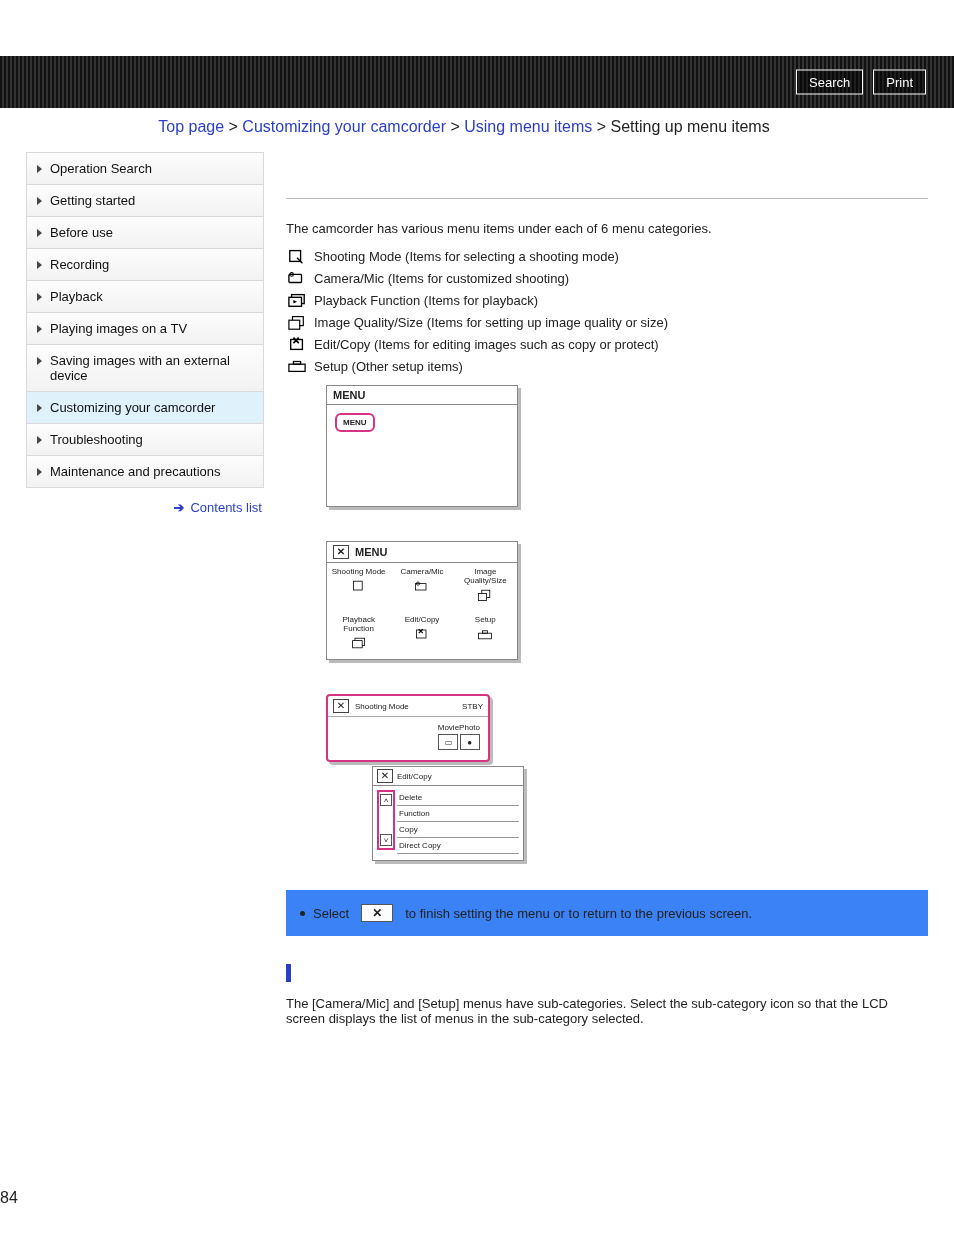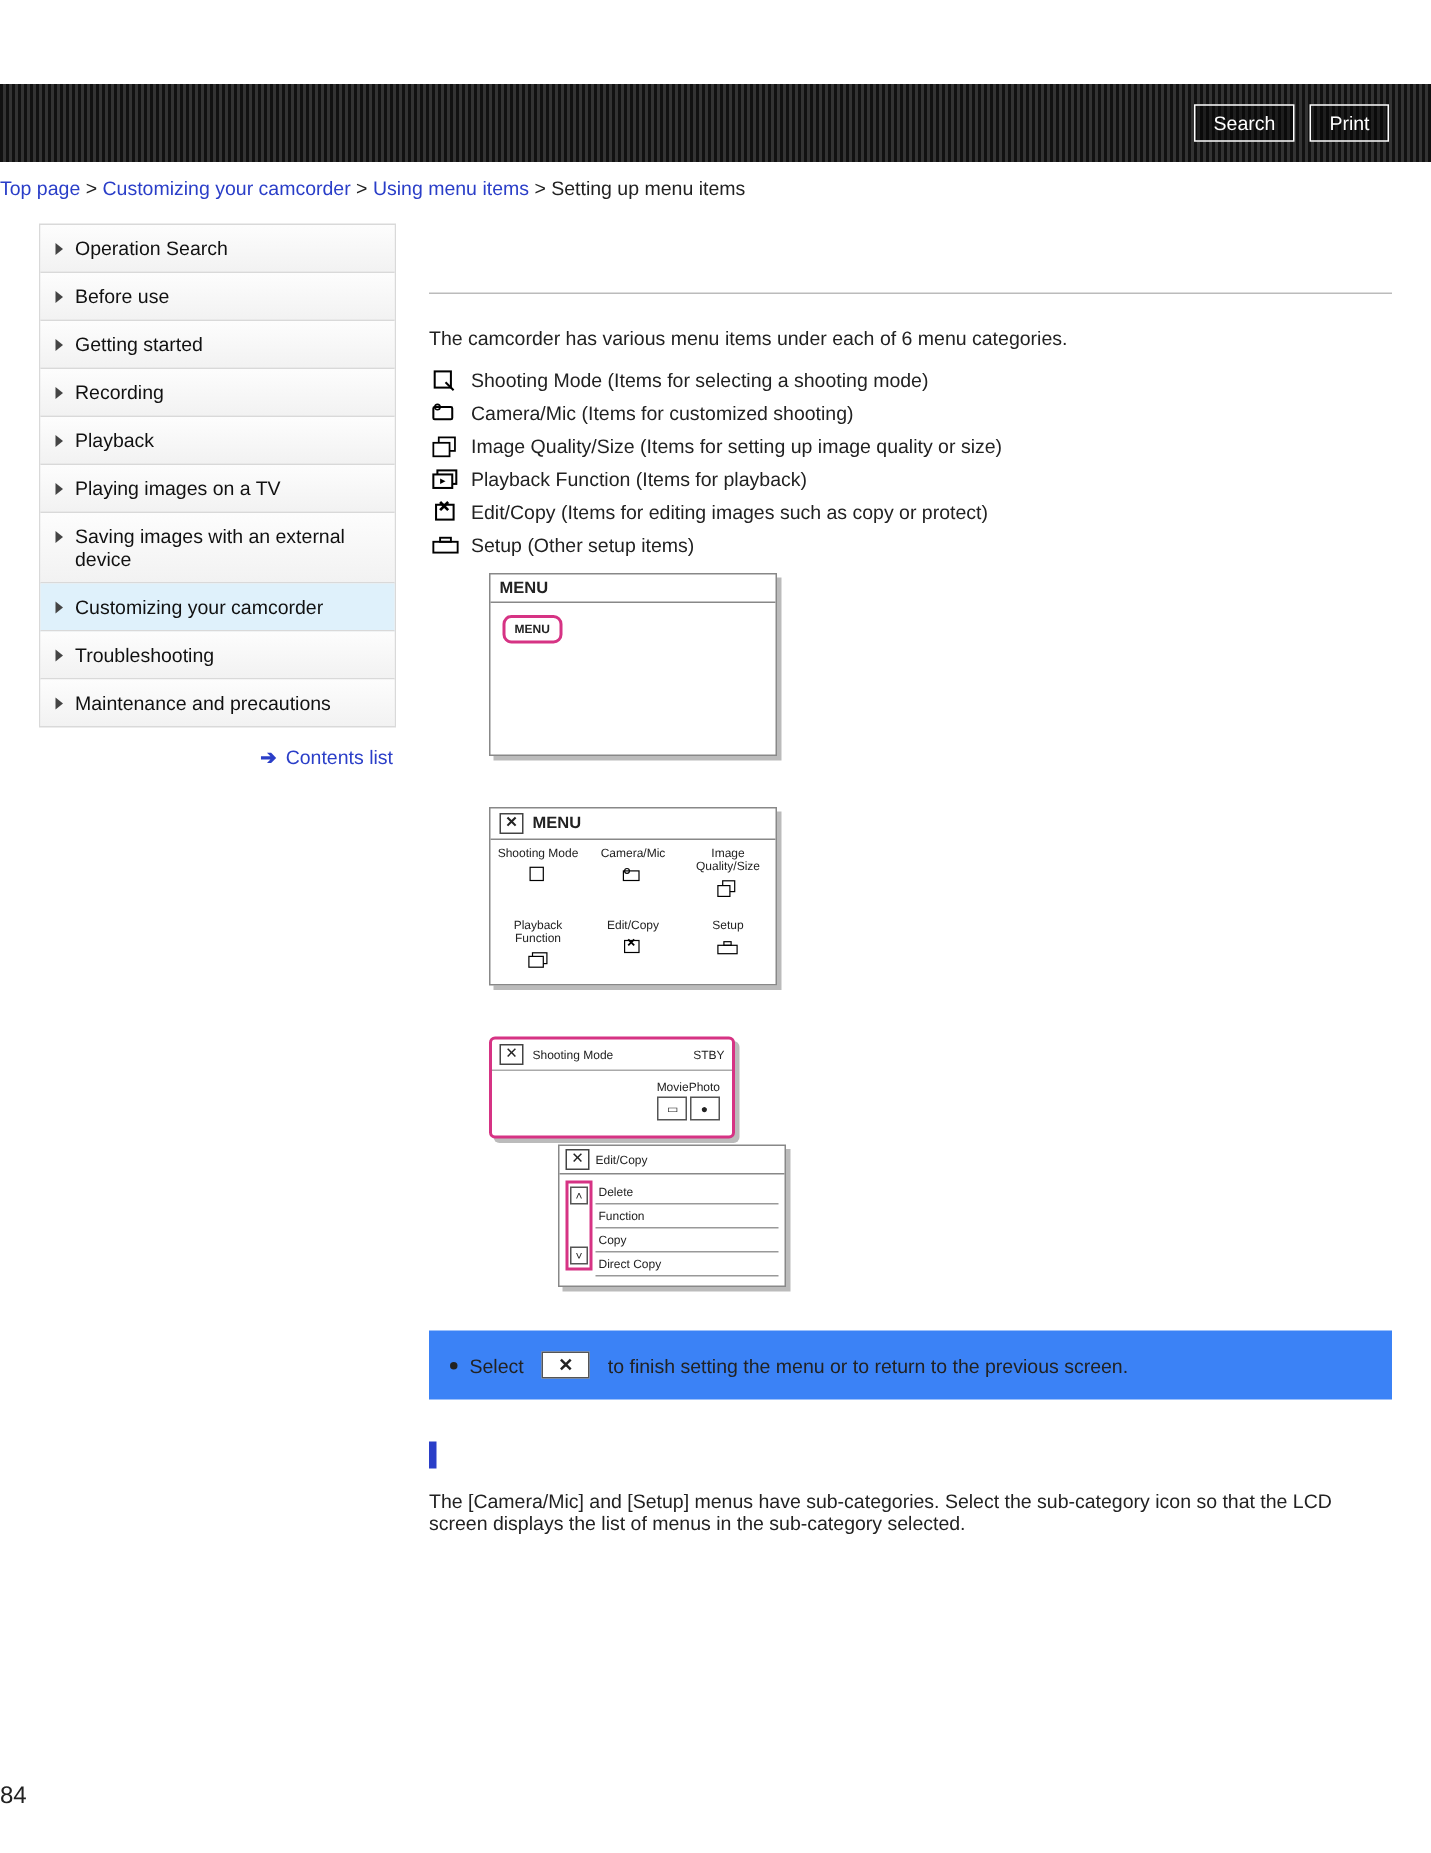--- a/index.html
+++ b/index.html
@@ -1,21 +1,21 @@
 <!DOCTYPE html>
 <html><head>
 <meta charset="utf-8">
 <style>
 html,body{margin:0;padding:0;font-family:Arial,Helvetica,sans-serif;font-size:13px;color:#222;background:#fff}
 .page{width:954px;margin:0 auto;position:relative;min-height:1235px}
 .top-pad{height:56px}
 .hatched{height:52px;background:repeating-linear-gradient(90deg,#111 0 2px,#333 2px 4px);position:relative}
 .hatched .btns{position:absolute;right:28px;top:50%;transform:translateY(-50%);display:flex;gap:10px}
 .hbtn{border:1px solid #fff;color:#fff;background:rgba(0,0,0,.4);padding:4px 12px;cursor:pointer;font-size:13px}
-.breadcrumb{text-align:left;padding:10px 26px 6px 0;font-size:13px;color:#222}
+.breadcrumb{text-align:center;padding:10px 26px 6px 0;font-size:16px;color:#222}
 .breadcrumb a{color:#2a3ec8;text-decoration:none}
 .layout{display:flex;gap:22px;padding:0 26px}
 .sidebar{width:238px;flex:0 0 238px;padding-top:10px}
 .sidenav{border:1px solid #d9d9d9;background:#fff}
 .sidenav .item{display:flex;align-items:flex-start;gap:8px;padding:8px 10px;border-bottom:1px solid #d9d9d9;color:#111;cursor:pointer;background:linear-gradient(#fdfdfd,#f2f2f2)}
 .sidenav .item:last-child{border-bottom:none}
 .sidenav .item.active{background:#dff1fb}
 .caret{width:0;height:0;border-top:4px solid transparent;border-bottom:4px solid transparent;border-left:5px solid #444;margin-top:4px;flex:0 0 auto}
 .contents-link{display:flex;justify-content:flex-end;align-items:center;gap:6px;padding:12px 2px;color:#2a3ec8;cursor:pointer;font-size:13px}
 .arrow-r{color:#2a3ec8;font-weight:bold}
@@ -72,25 +72,25 @@
 
   <div class="layout">
     <div class="sidebar">
       <div class="sidenav">
         <div class="item">
             <span class="caret"></span>
             <span>Operation Search</span>
           </div>
         <div class="item">
             <span class="caret"></span>
+            <span>Getting started</span>
+          </div>
+        <div class="item">
+            <span class="caret"></span>
             <span>Before use</span>
-          </div>
-        <div class="item">
-            <span class="caret"></span>
-            <span>Getting started</span>
           </div>
         <div class="item">
             <span class="caret"></span>
             <span>Recording</span>
           </div>
         <div class="item">
             <span class="caret"></span>
             <span>Playback</span>
           </div>
         <div class="item">
@@ -138,35 +138,35 @@
               <svg viewBox="0 0 24 20">
                 <rect x="3" y="6" width="14" height="9" rx="1" fill="none" stroke="#000" stroke-width="1.5"></rect>
                 <circle cx="6" cy="6" r="2" fill="none" stroke="#000" stroke-width="1.2"></circle>
               </svg>
             </span>
             <span>Camera/Mic (Items for customized shooting)</span>
           </li>
         <li>
             <span class="cicon">
               <svg viewBox="0 0 24 20">
-                <rect x="7" y="4" width="12" height="10" fill="none" stroke="#000" stroke-width="1.3"></rect>
-                <rect x="3" y="8" width="12" height="10" fill="#fff" stroke="#000" stroke-width="1.3"></rect>
-              </svg>
-            </span>
-            <span>Image Quality/Size (Items for setting up image quality or size)</span>
-          </li>
-        <li>
-            <span class="cicon">
-              <svg viewBox="0 0 24 20">
                 <rect x="6" y="4" width="14" height="10" fill="none" stroke="#000" stroke-width="1.5"></rect>
                 <rect x="3" y="7" width="14" height="10" fill="#fff" stroke="#000" stroke-width="1.5"></rect>
                 <path d="M8 10 L12 12 L8 14 Z" fill="#000"></path>
               </svg>
             </span>
             <span>Playback Function (Items for playback)</span>
+          </li>
+        <li>
+            <span class="cicon">
+              <svg viewBox="0 0 24 20">
+                <rect x="7" y="4" width="12" height="10" fill="none" stroke="#000" stroke-width="1.3"></rect>
+                <rect x="3" y="8" width="12" height="10" fill="#fff" stroke="#000" stroke-width="1.3"></rect>
+              </svg>
+            </span>
+            <span>Image Quality/Size (Items for setting up image quality or size)</span>
           </li>
         <li>
             <span class="cicon">
               <svg viewBox="0 0 24 20">
                 <rect x="5" y="5" width="13" height="11" fill="none" stroke="#000" stroke-width="1.5"></rect>
                 <path d="M8 3 L14 9" stroke="#000" stroke-width="2"></path>
                 <path d="M14 3 L8 9" stroke="#000" stroke-width="2"></path>
               </svg>
             </span>
             <span>Edit/Copy (Items for editing images such as copy or protect)</span>

